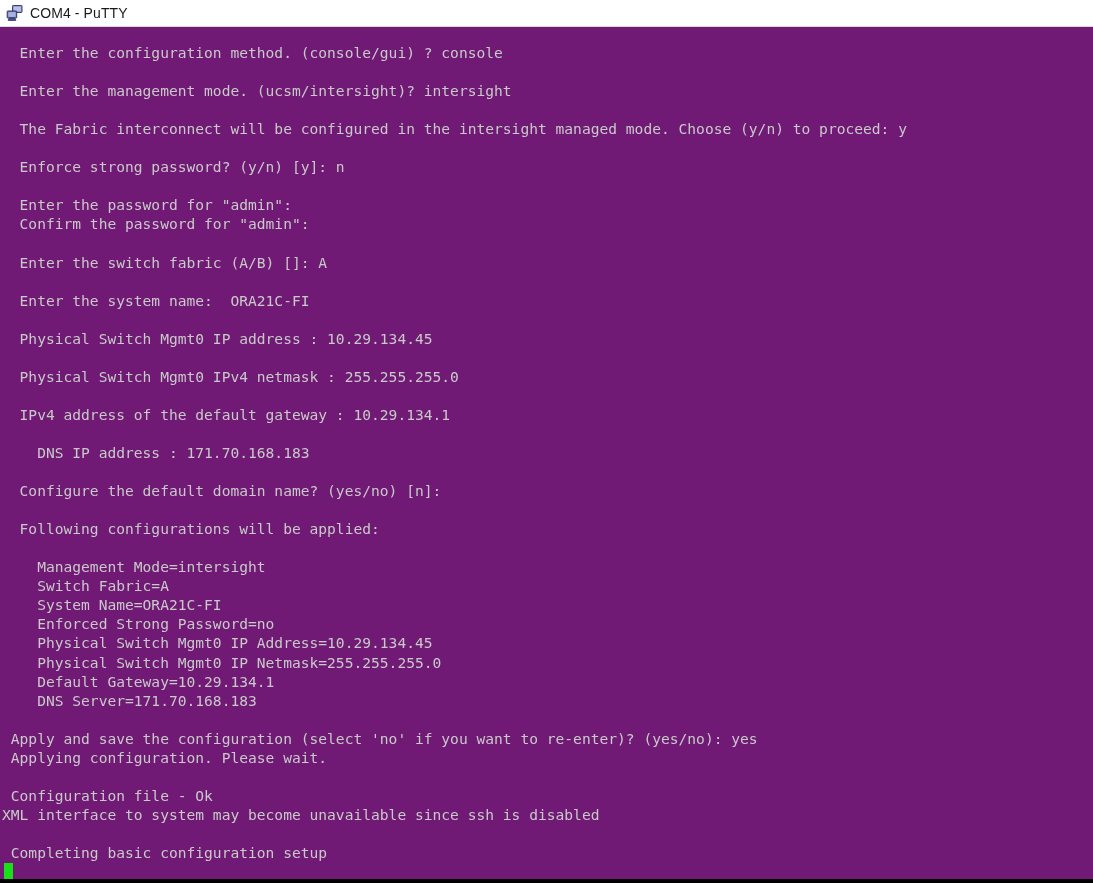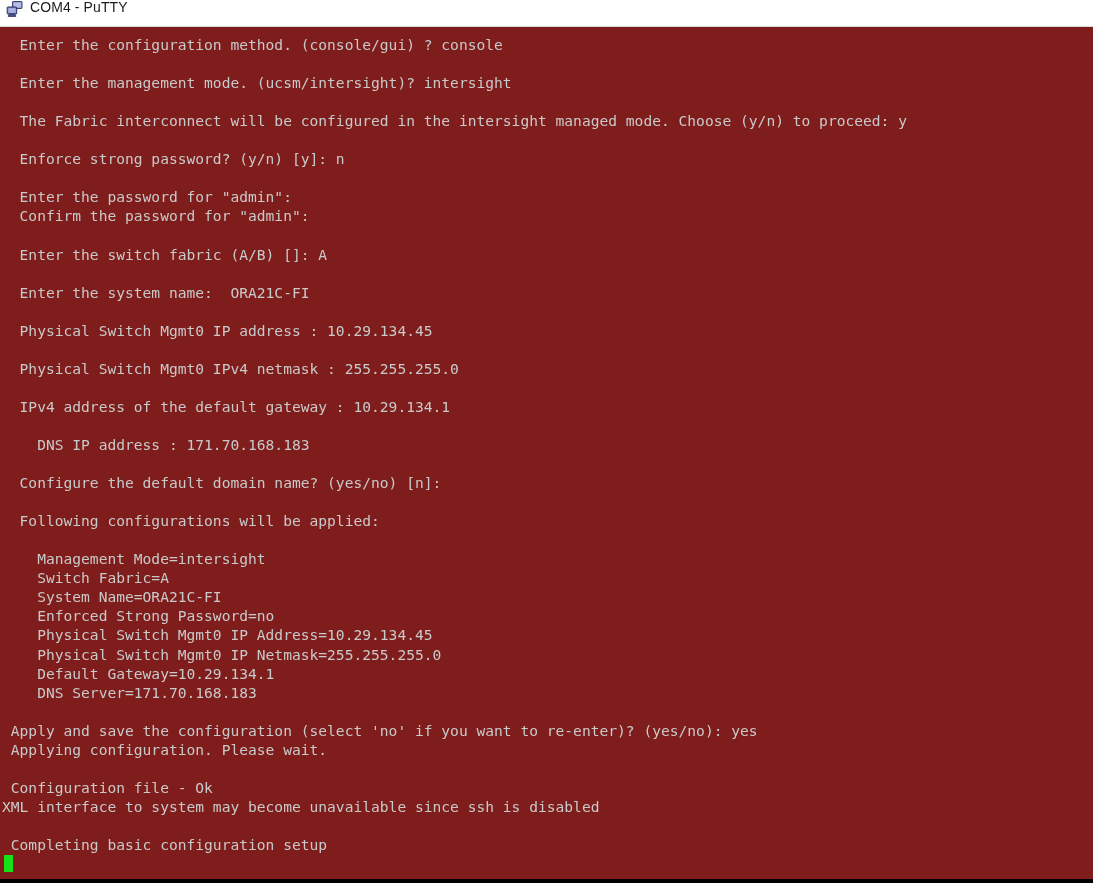--- a/index.html
+++ b/index.html
@@ -19,20 +19,21 @@
     display: flex;
     flex-direction: column;
     background: #000000;
   }
   
   #titlebar {
     height: 27px;
     min-height: 27px;
     background: #ffffff;
     display: flex;
+    align-items: center;
     padding-left: 6px;
     box-sizing: border-box;
     border-bottom: 1px solid #d9d9d9;
     position: relative;
   }
   #titlebar .app-icon {
     width: 18px;
     height: 18px;
     margin-right: 6px;
     flex: 0 0 auto;
@@ -42,24 +43,24 @@
     font-family: "Liberation Sans", sans-serif;
     font-size: 14px;
     color: #1a1a1a;
     line-height: 1;
     white-space: nowrap;
     letter-spacing: 0.1px;
   }
   
   #terminal {
     flex: 1 1 auto;
-    background: #7f1d1d;
+    background: #701a75;
     overflow: hidden;
     position: relative;
-    padding-top: 8px;
+    padding-top: 16px;
     box-sizing: border-box;
   }
   #screen {
     font-family: "DejaVu Sans Mono", "Liberation Mono", monospace;
     font-size: 14.6px;
     line-height: 19.05px;
     color: #c9c9c9;
     white-space: pre;
     letter-spacing: 0px;
     padding-left: 2px;

